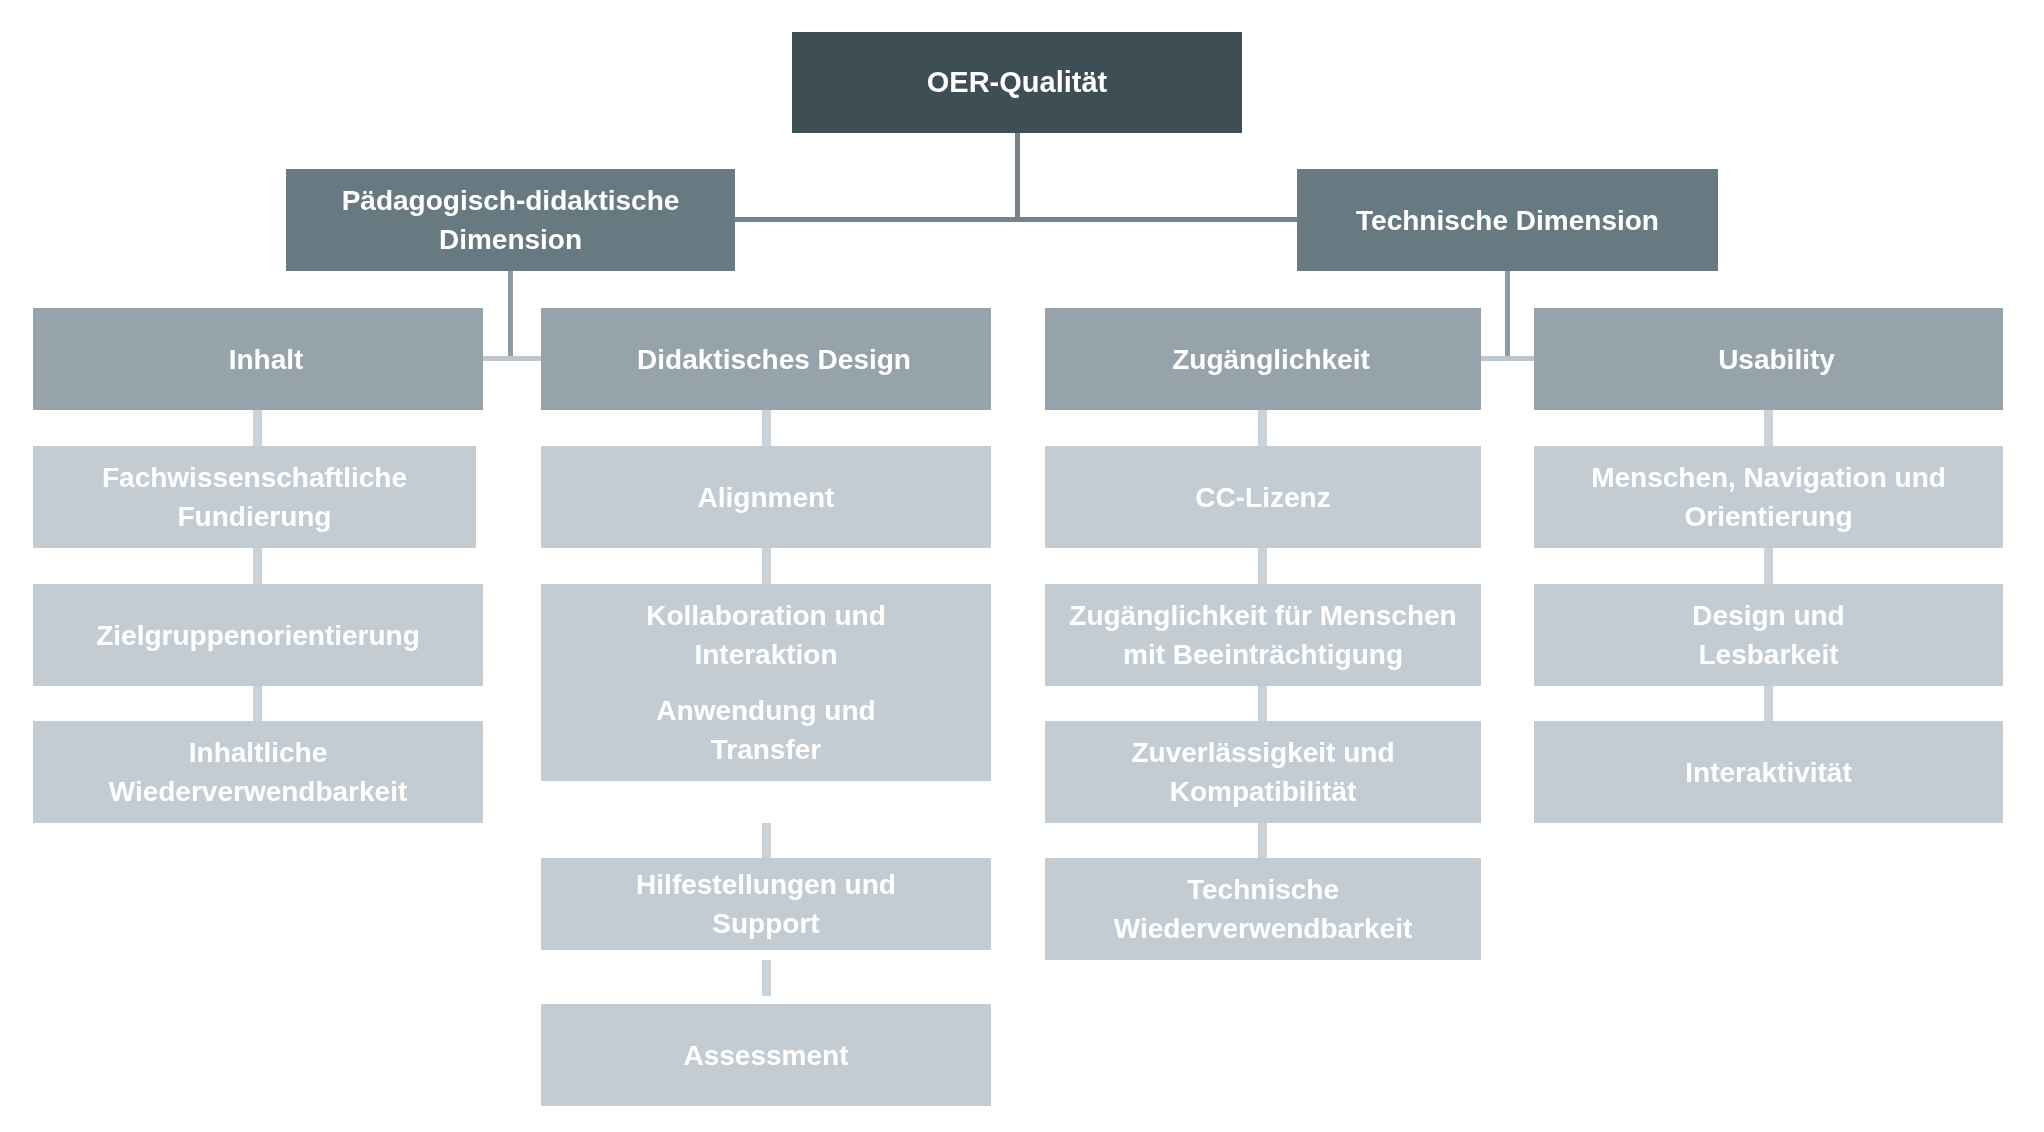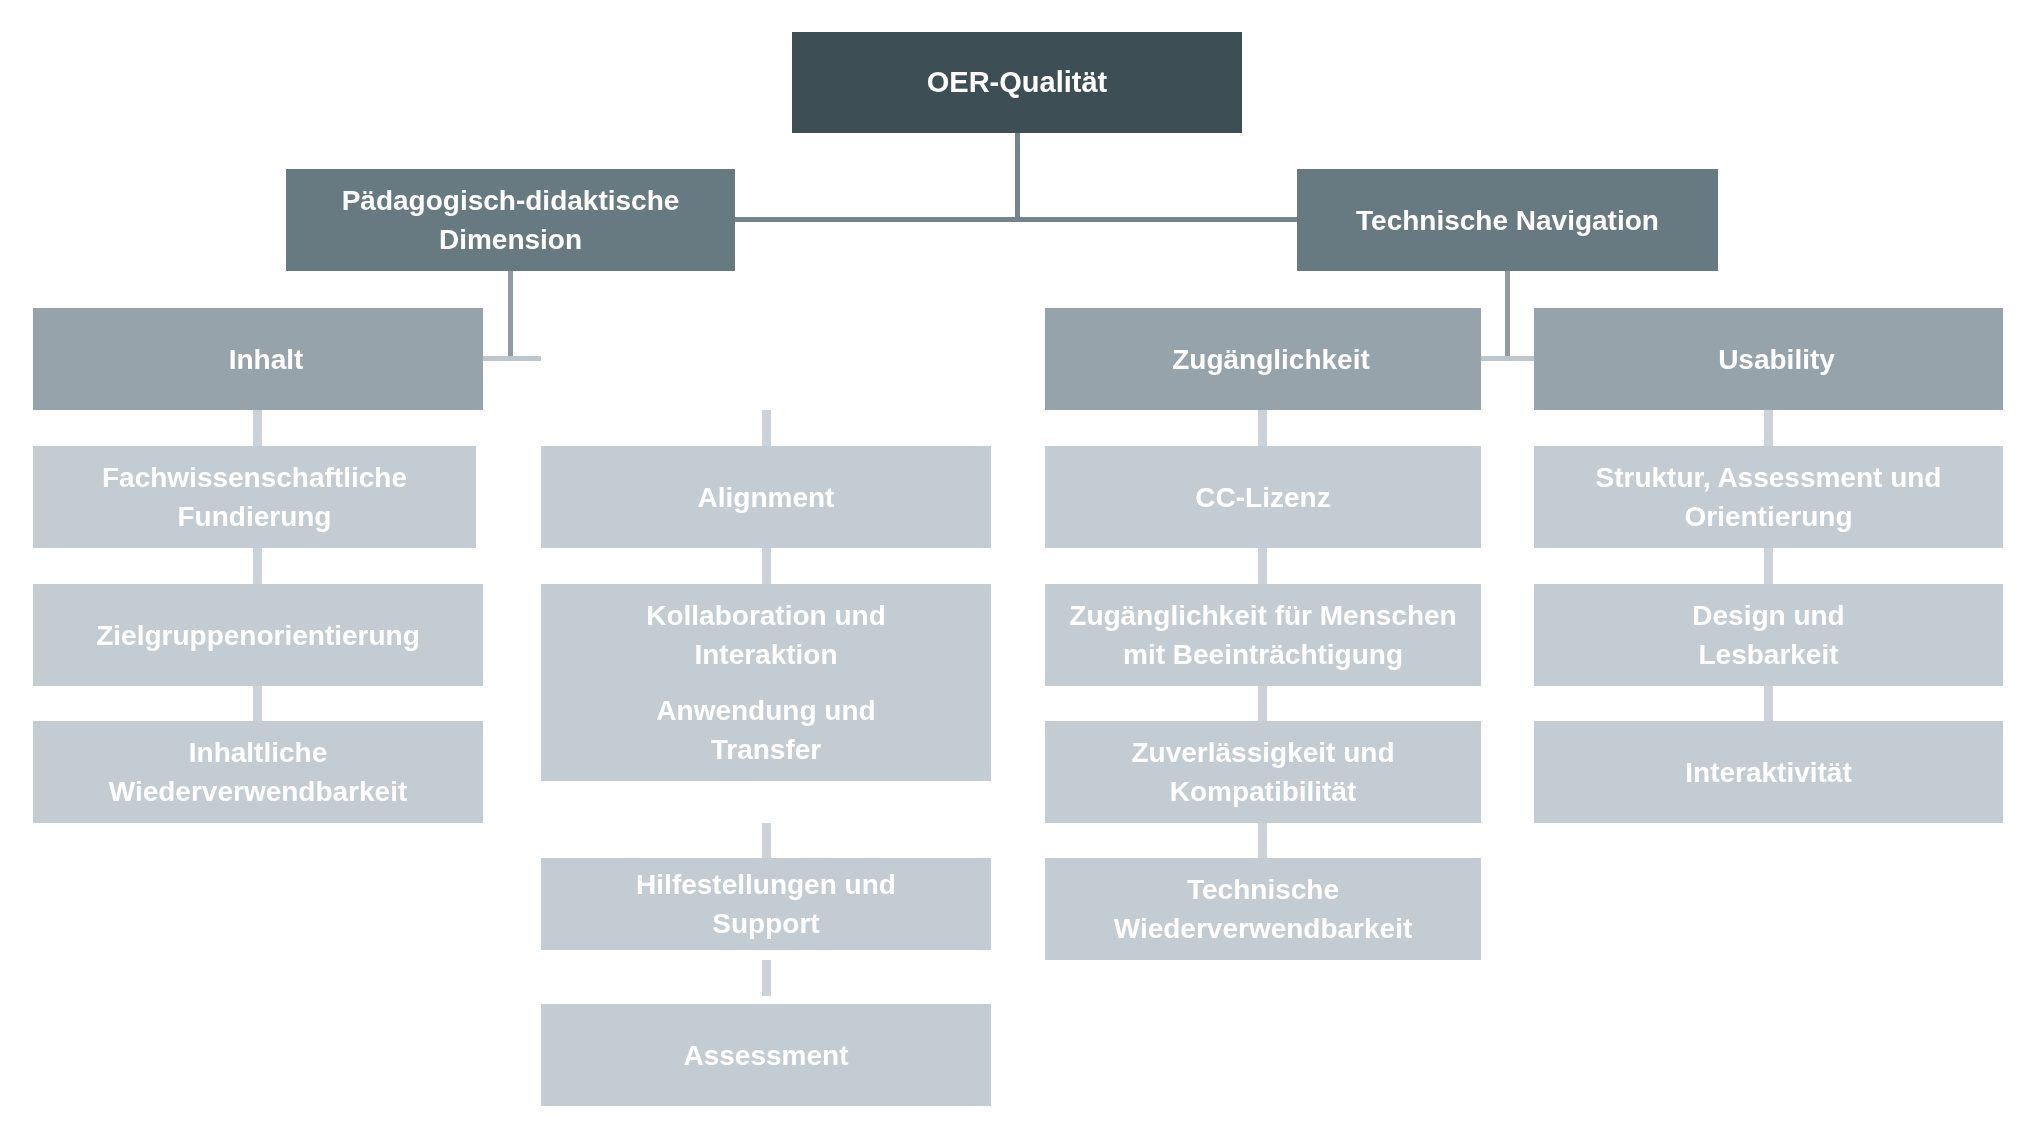--- a/index.html
+++ b/index.html
@@ -72,23 +72,24 @@
   <div class="line item-link" style="left:1258px;top:823px;width:9px;height:35px"></div>
 
   <div class="line item-link" style="left:1764px;top:410px;width:9px;height:36px"></div>
   <div class="line item-link" style="left:1764px;top:548px;width:9px;height:36px"></div>
   <div class="line item-link" style="left:1764px;top:686px;width:9px;height:35px"></div>
 
   <div class="node root" style="left:792px;top:32px;width:450px;height:101px">OER-Qualität</div>
 
   <div class="node dimension" style="left:286px;top:169px;width:449px;height:102px">Pädagogisch-didaktische
 Dimension</div>
-  <div class="node dimension" style="left:1297px;top:169px;width:421px;height:102px">Technische Navigation</div>
+  <div class="node dimension" style="left:1297px;top:169px;width:421px;height:102px">Technische Dimension</div>
 
   <div class="node category" style="left:33px;top:308px;width:450px;height:102px">Inhalt</div>
+  <div class="node category" style="left:541px;top:308px;width:450px;height:102px">Didaktisches Design</div>
   <div class="node category" style="left:1045px;top:308px;width:436px;height:102px">Zugänglichkeit</div>
   <div class="node category" style="left:1534px;top:308px;width:469px;height:102px">Usability</div>
 
   <div class="node item" style="left:33px;top:446px;width:443px;height:102px">Fachwissenschaftliche
 Fundierung</div>
   <div class="node item" style="left:33px;top:584px;width:450px;height:102px">Zielgruppenorientierung</div>
   <div class="node item" style="left:33px;top:721px;width:450px;height:102px">Inhaltliche
 Wiederverwendbarkeit</div>
 
   <div class="node item" style="left:541px;top:446px;width:450px;height:102px">Alignment</div>
@@ -101,19 +102,19 @@
   <div class="node item" style="left:541px;top:1004px;width:450px;height:102px">Assessment</div>
 
   <div class="node item" style="left:1045px;top:446px;width:436px;height:102px">CC-Lizenz</div>
   <div class="node item" style="left:1045px;top:584px;width:436px;height:102px">Zugänglichkeit für Menschen
 mit Beeinträchtigung</div>
   <div class="node item" style="left:1045px;top:721px;width:436px;height:102px">Zuverlässigkeit und
 Kompatibilität</div>
   <div class="node item" style="left:1045px;top:858px;width:436px;height:102px">Technische
 Wiederverwendbarkeit</div>
 
-  <div class="node item" style="left:1534px;top:446px;width:469px;height:102px">Struktur, Assessment und
+  <div class="node item" style="left:1534px;top:446px;width:469px;height:102px">Menschen, Navigation und
 Orientierung</div>
   <div class="node item" style="left:1534px;top:584px;width:469px;height:102px">Design und
 Lesbarkeit</div>
   <div class="node item" style="left:1534px;top:721px;width:469px;height:102px">Interaktivität</div>
 
 </div>
 
 </body></html>

